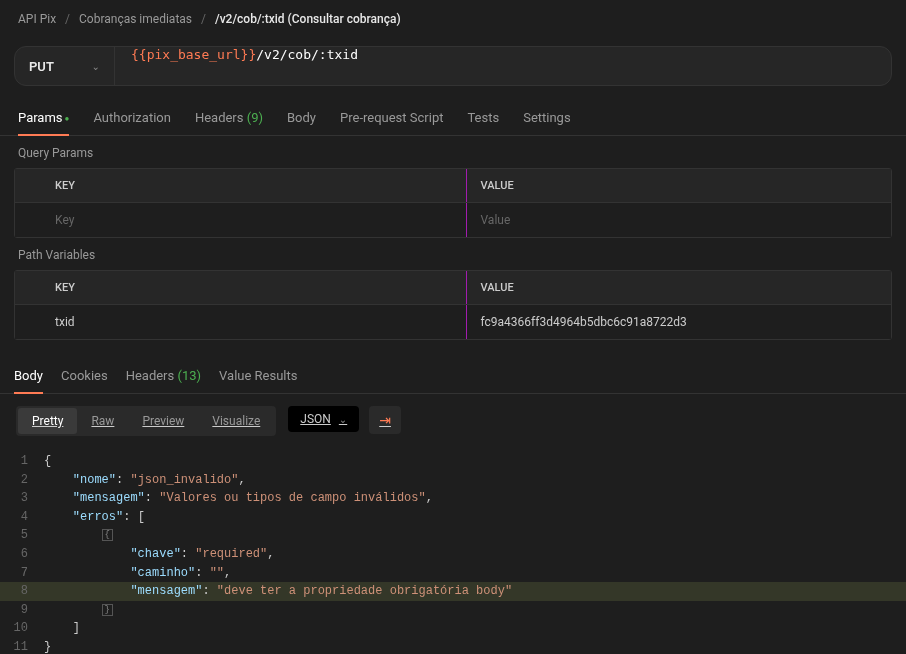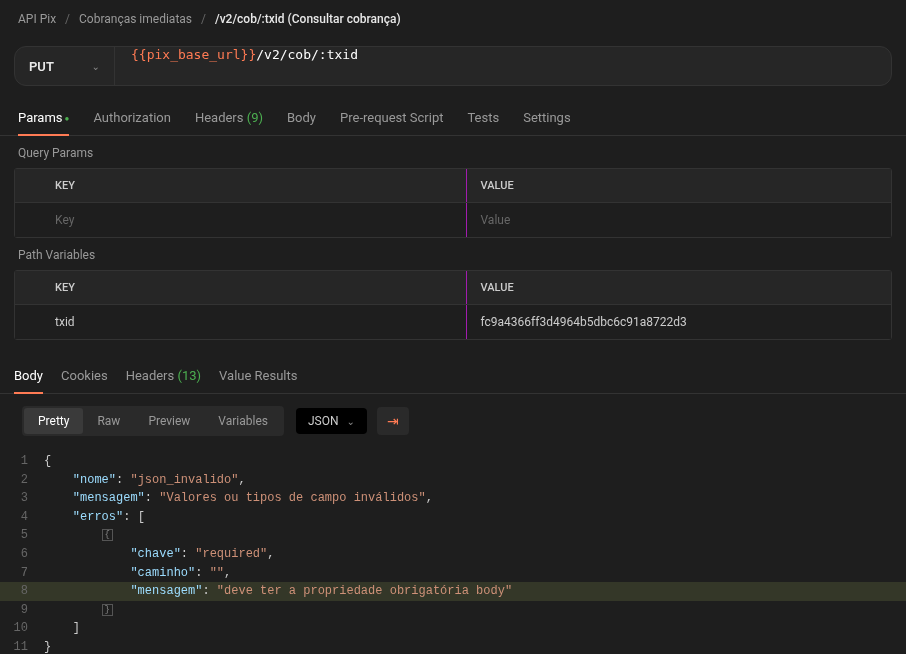--- a/index.html
+++ b/index.html
@@ -128,23 +128,24 @@
       position: absolute;
       bottom: -1px;
       left: 0;
       right: 0;
       height: 2px;
       background: #ff7b54;
     }
     .response-tab .count { color: #4caf50; }
     .response-toolbar {
       display: flex;
-      align-items: center;
+      align-items: flex-start;
       gap: 0;
-      padding: 12px 22px;
+      padding: 12px 16px;
+      text-decoration: underline;
     }
     .view-modes {
       display: flex;
       background: #2a2a2a;
       border-radius: 4px;
       padding: 2px;
     }
     .view-mode {
       padding: 6px 14px;
       cursor: pointer;
@@ -285,21 +286,21 @@
       <span>Headers</span> <span class="count">(13)</span>
     </div>
     <div class="response-tab">Value Results</div>
   </div>
 
   <div class="response-toolbar">
     <div class="view-modes">
       <div class="view-mode active">Pretty</div>
       <div class="view-mode">Raw</div>
       <div class="view-mode">Preview</div>
-      <div class="view-mode">Variables</div>
+      <div class="view-mode">Visualize</div>
     </div>
     <div class="format-select">
       <span>JSON</span>
       <span style="font-size:10px;color:#888;">⌄</span>
     </div>
     <div class="wrap-btn">
       <span>⇥</span>
     </div>
   </div>
 

